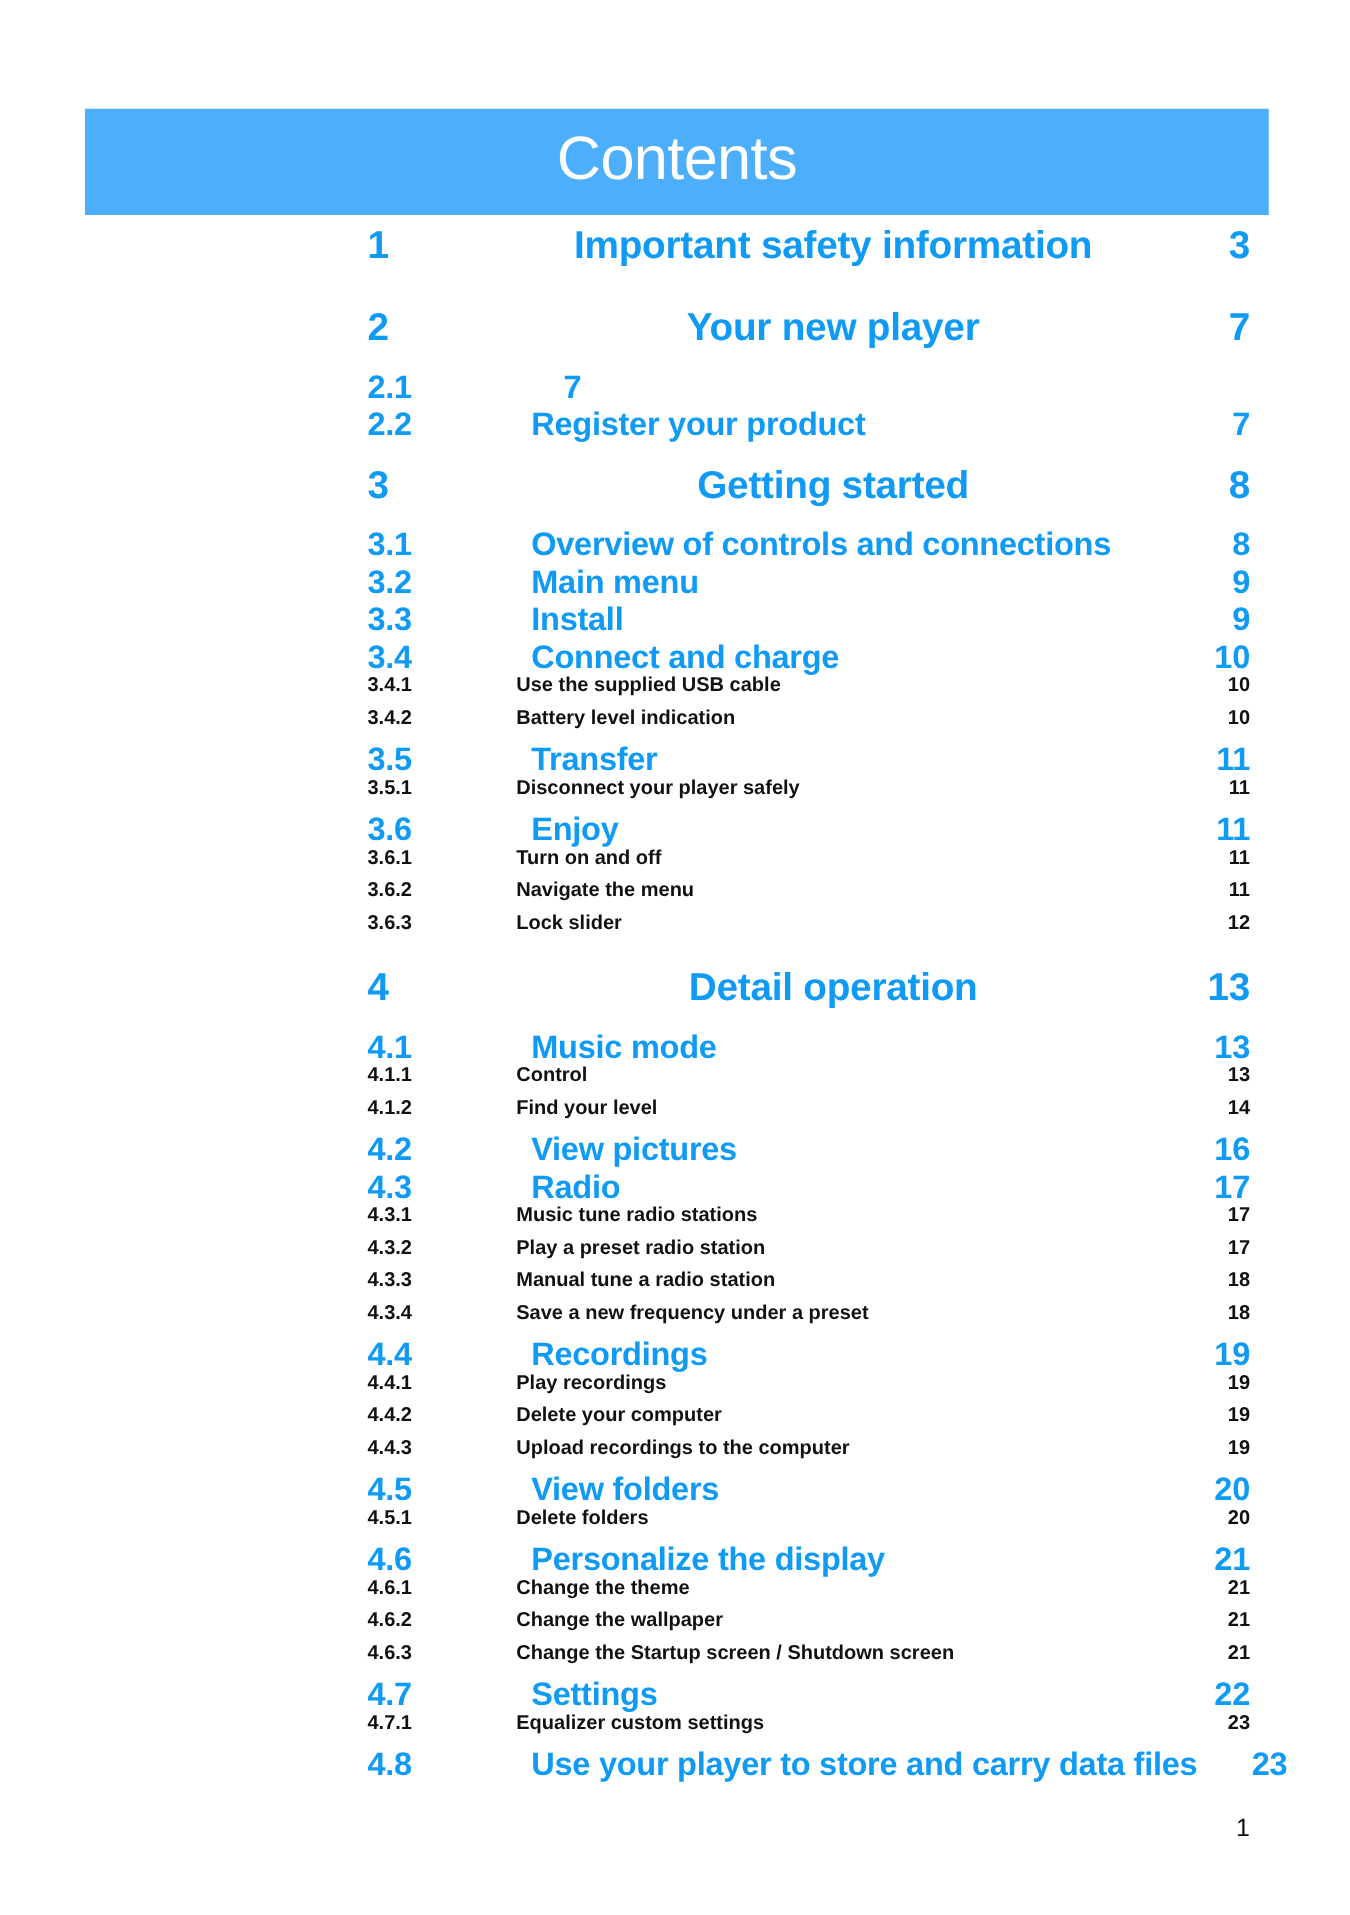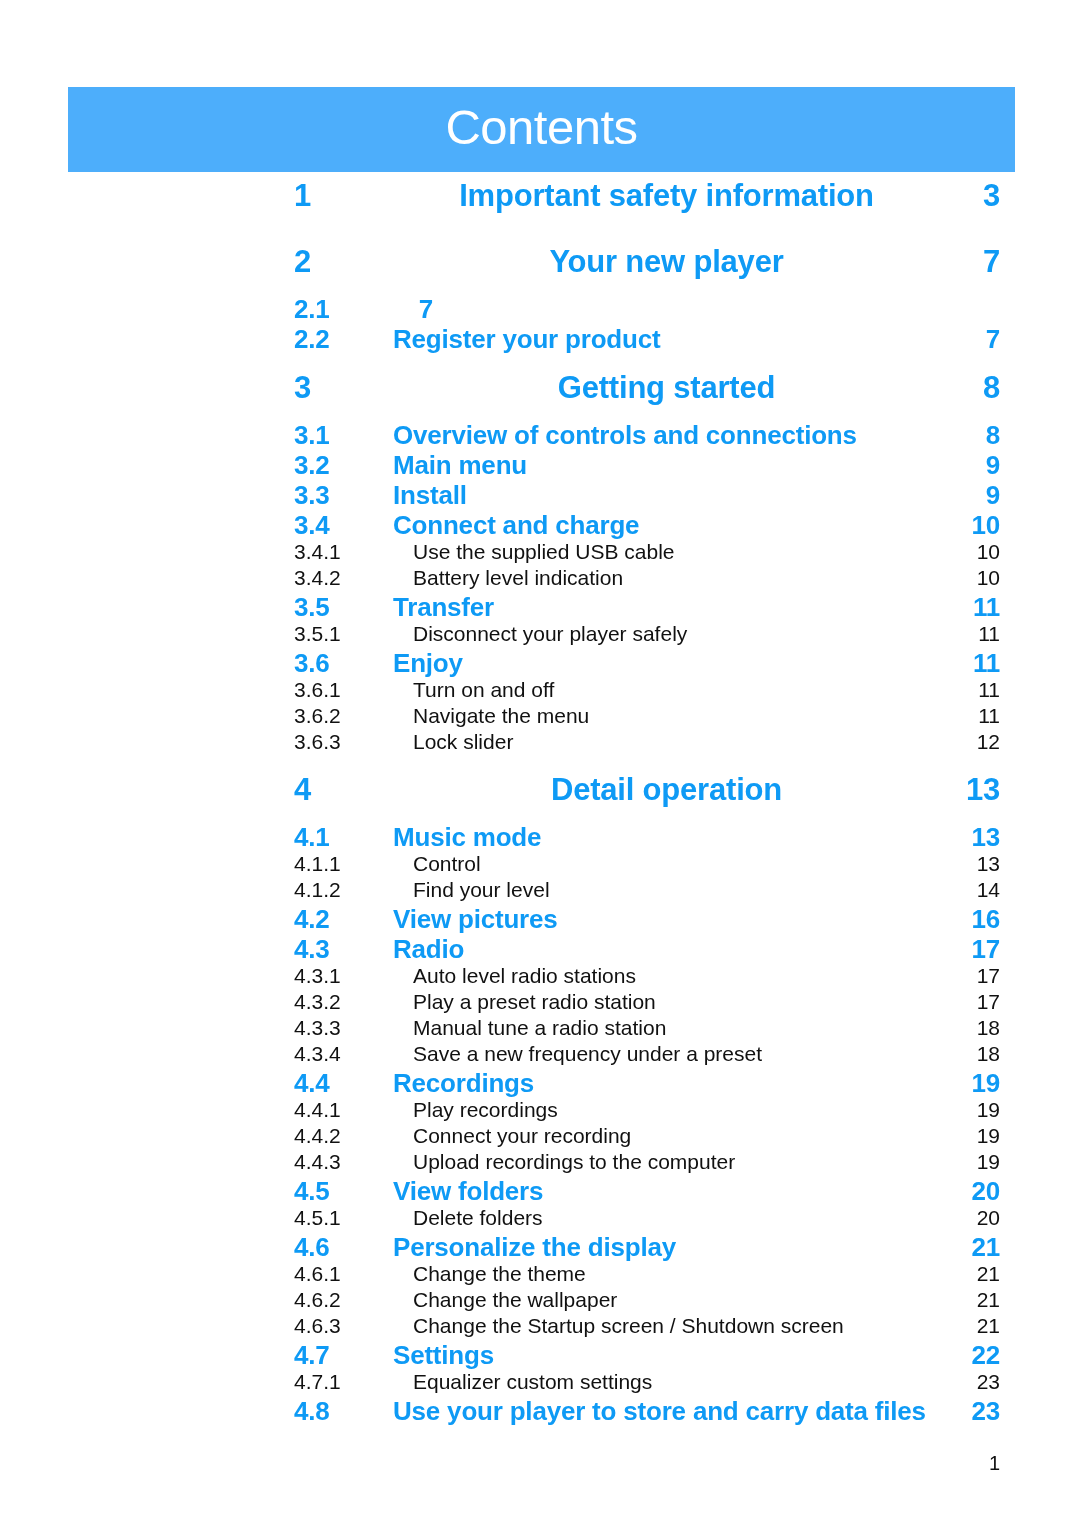--- a/index.html
+++ b/index.html
@@ -81,29 +81,30 @@
   .lvl1 .num   { width: 79px; }
   .lvl1 .title { margin-left: 0; text-align: center; }
 
   
   .lvl2 {
     color: #0e9af5;
     font-size: 26px;
     font-weight: 600;
     letter-spacing: -0.2px;
     height: 30px;
+    gap: 32px;
   }
   .lvl2 .num   { width: 99px; }
   .lvl2 .title { margin-left: 0; }
 
   
   .lvl3 {
     color: #111111;
-    font-size: 21px;
-    font-weight: 400;
+    font-size: 16px;
+    font-weight: 700;
     letter-spacing: 0px;
     height: 26px;
   }
   .lvl3 .num   { width: 119px; }
   .lvl3 .title { margin-left: 0; }
 
   
   .toc .row.lvl1:first-child { margin-top: 0; }
 
   
@@ -237,21 +238,21 @@
       <span class="title">View pictures</span>
       <span class="page">16</span>
     </div>
     <div class="row lvl2">
       <span class="num">4.3</span>
       <span class="title">Radio</span>
       <span class="page">17</span>
     </div>
     <div class="row lvl3">
       <span class="num">4.3.1</span>
-      <span class="title">Auto level radio stations</span>
+      <span class="title">Music tune radio stations</span>
       <span class="page">17</span>
     </div>
     <div class="row lvl3">
       <span class="num">4.3.2</span>
       <span class="title">Play a preset radio station</span>
       <span class="page">17</span>
     </div>
     <div class="row lvl3">
       <span class="num">4.3.3</span>
       <span class="title">Manual tune a radio station</span>
@@ -267,21 +268,21 @@
       <span class="title">Recordings</span>
       <span class="page">19</span>
     </div>
     <div class="row lvl3">
       <span class="num">4.4.1</span>
       <span class="title">Play recordings</span>
       <span class="page">19</span>
     </div>
     <div class="row lvl3">
       <span class="num">4.4.2</span>
-      <span class="title">Connect your recording</span>
+      <span class="title">Delete your computer</span>
       <span class="page">19</span>
     </div>
     <div class="row lvl3">
       <span class="num">4.4.3</span>
       <span class="title">Upload recordings to the computer</span>
       <span class="page">19</span>
     </div>
     <div class="row lvl2">
       <span class="num">4.5</span>
       <span class="title">View folders</span>

